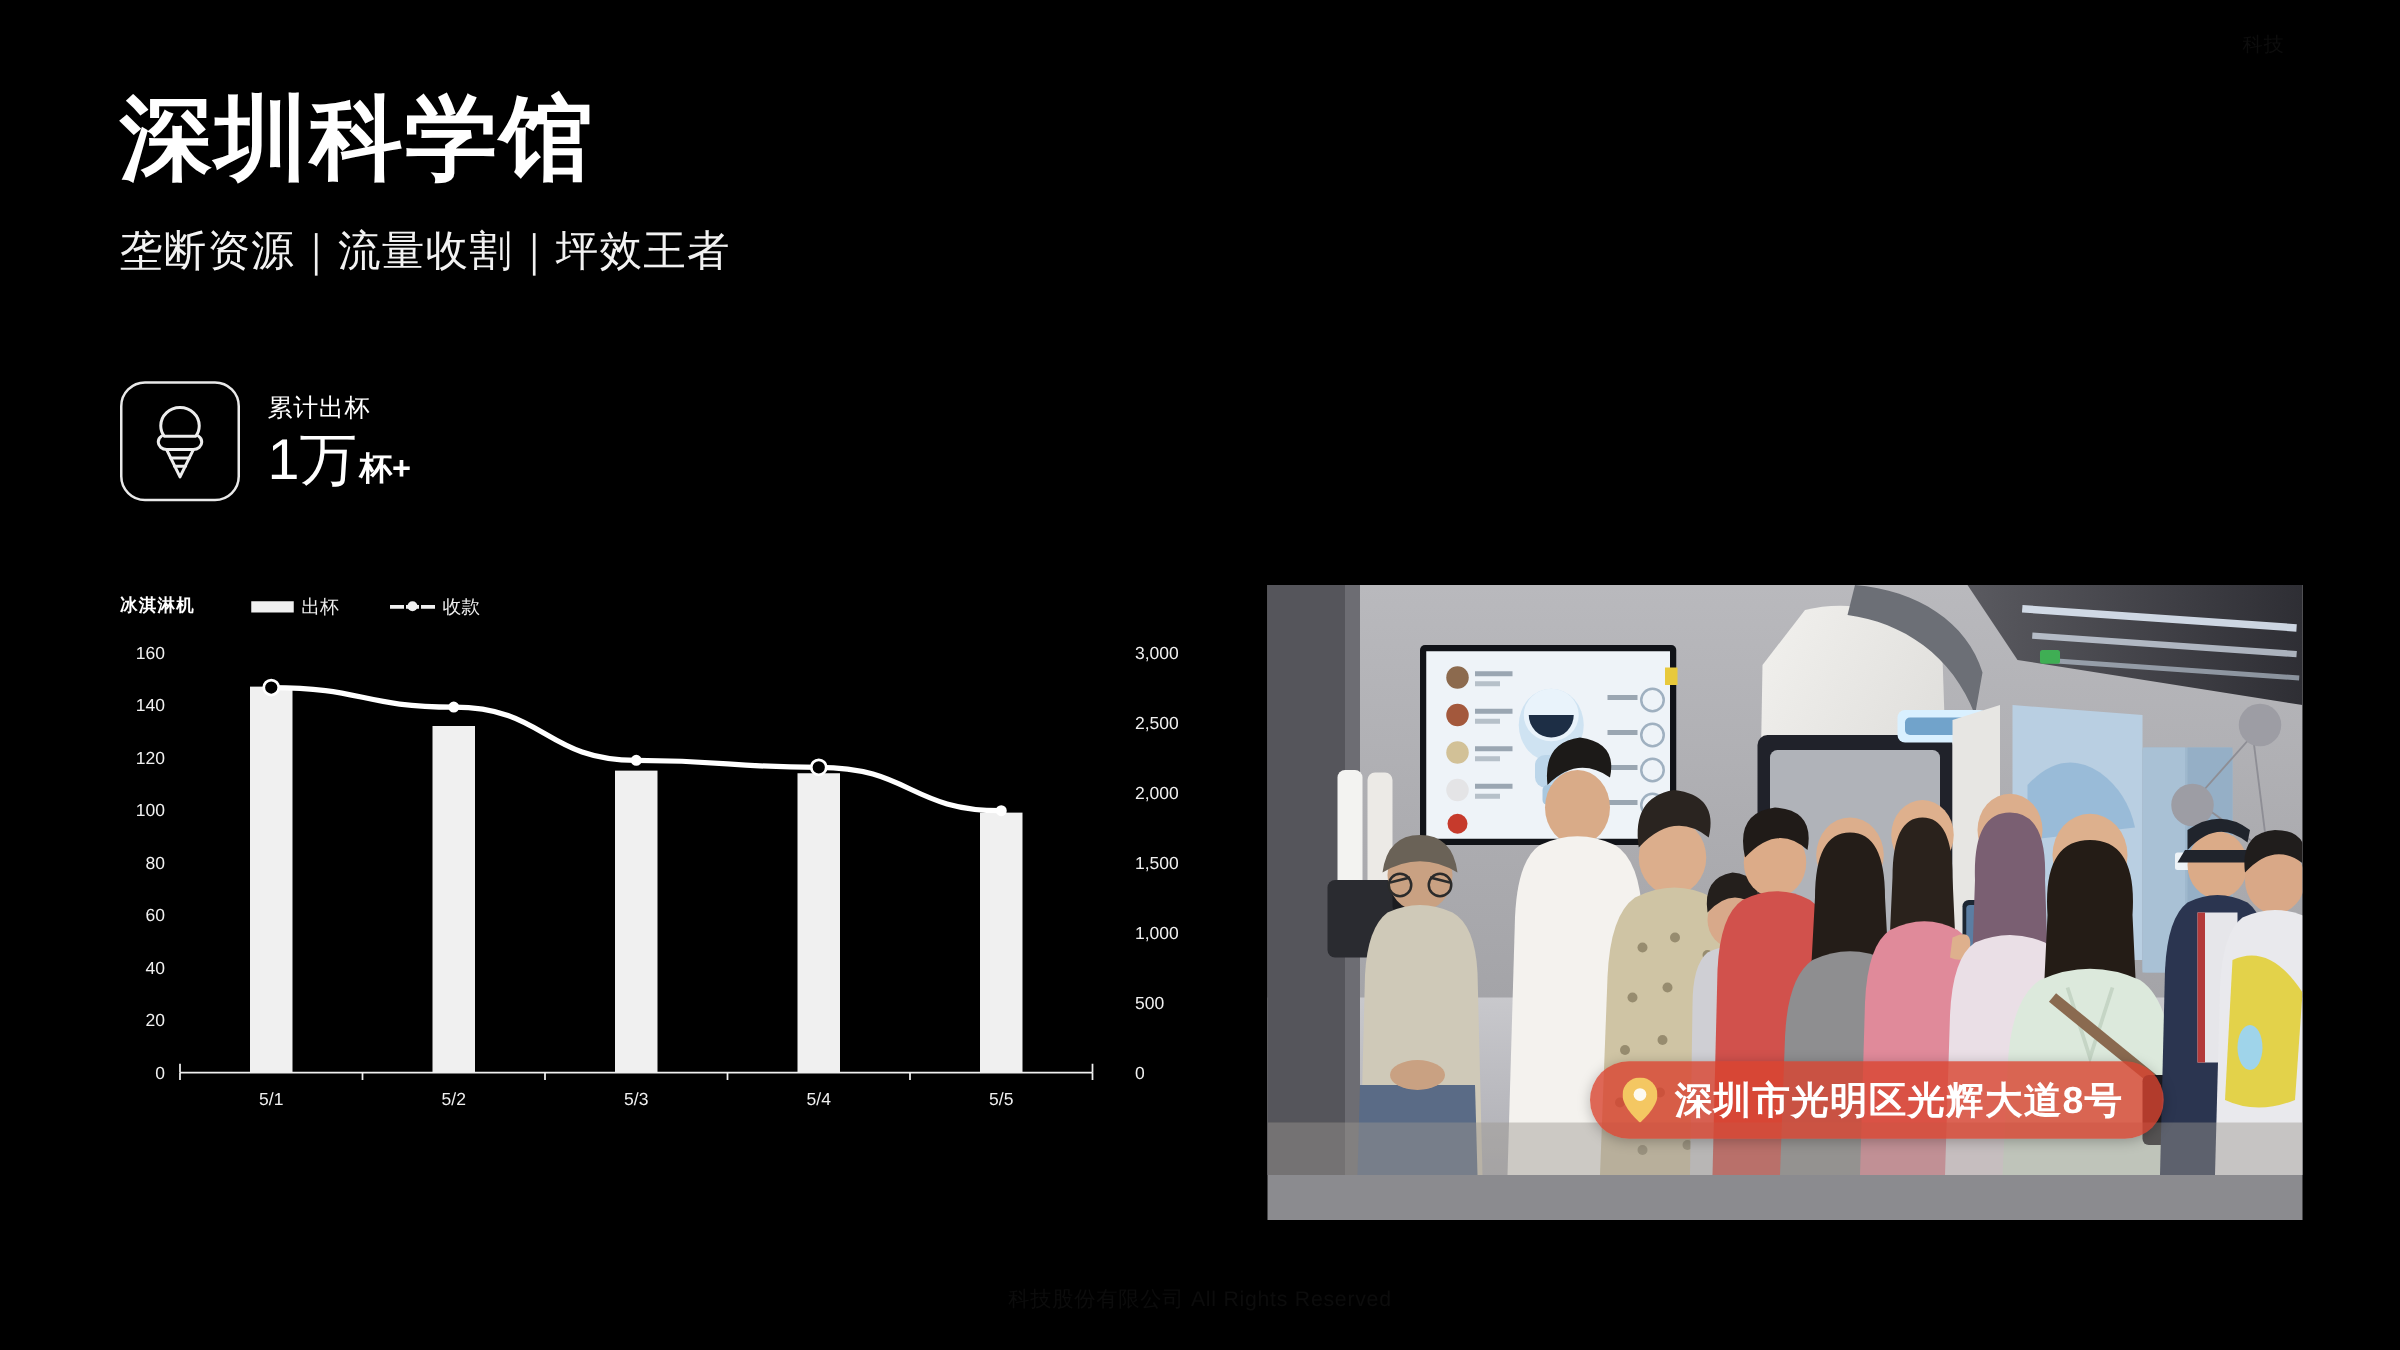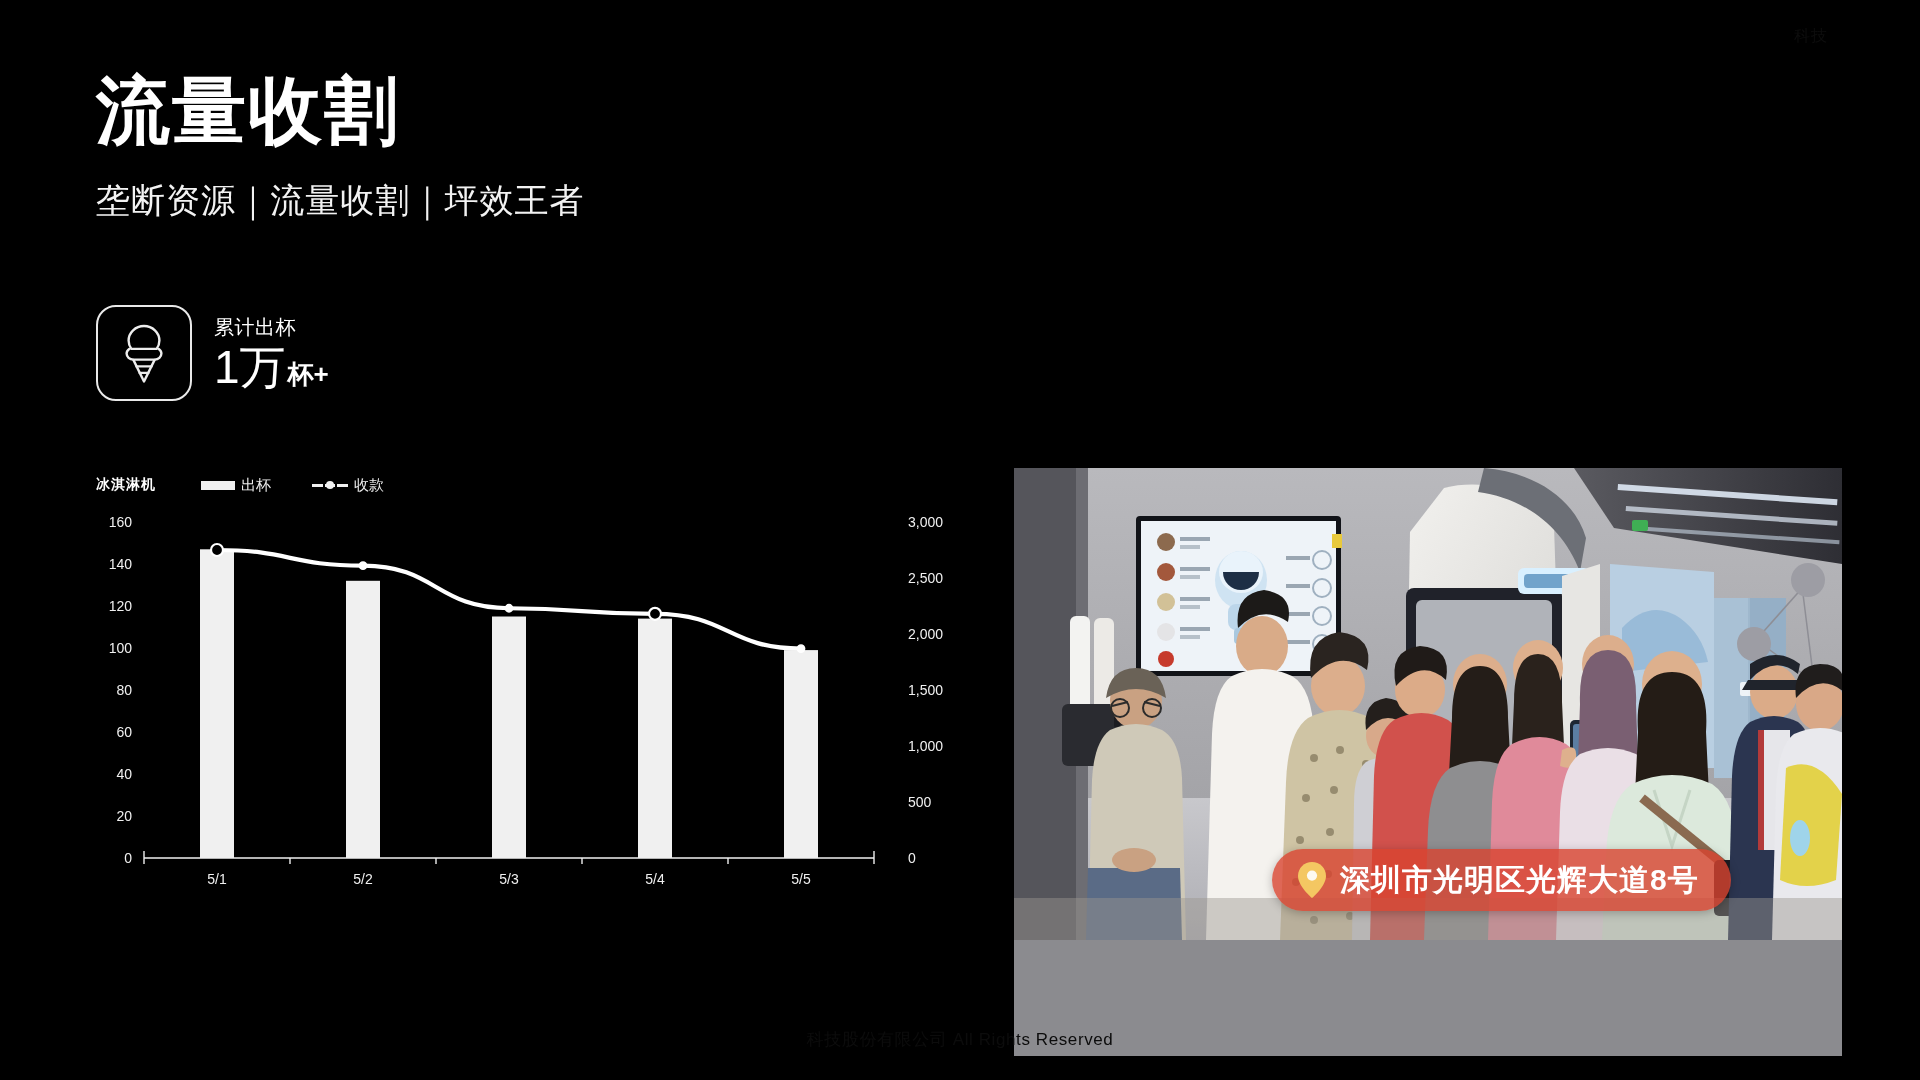--- a/index.html
+++ b/index.html
@@ -49,21 +49,21 @@
   .legend-line::after {
     content:""; position:absolute; left:14px; top:1px; width:8px; height:8px;
     border-radius:50%; background:#f0f0f0;
   }
 
   #plot-wrap { position:relative; margin-top:14px; height:390px; }
   #plot-svg { position:absolute; left:0; top:0; }
 
   
   #photo {
-    position:absolute; left:1014px; top:468px; width:828px; height:588px;
+    position:absolute; left:1014px; top:468px; width:828px; height:508px;
     overflow:hidden; background:#8b8b8f;
   }
   #photo-svg { position:absolute; left:0; top:0; }
   #address-badge {
     position:absolute; left:258px; top:381px; height:62px;
     background:rgba(216,68,48,.80);
     border-radius:31px; display:flex; align-items:center; gap:14px;
     padding:0 32px 0 26px;
     box-shadow:0 2px 10px rgba(0,0,0,.25);
   }
@@ -73,21 +73,21 @@
   #wm-top { position:absolute; right:92px; top:26px; font-size:16px; color:#0d0d0d; letter-spacing:1px; }
   #wm-bottom {
     position:absolute; left:0; right:0; top:1028px; text-align:center;
     font-size:17px; color:#0c0c0c; letter-spacing:.6px;
   }
 </style>
 </head>
 <body>
 
 <div id="header">
-  <div id="page-title">流量收割</div>
+  <div id="page-title">深圳科学馆</div>
   <div id="subtitle">垄断资源｜流量收割｜坪效王者</div>
 </div>
 
 <div id="stats">
 
   <div class="stat">
     <div class="stat-icon">
       <svg width="62" height="66" viewBox="0 0 62 66" fill="none" stroke="#ededed" stroke-width="2.4" stroke-linecap="round" stroke-linejoin="round">
         <path d="M31 6c-8.5 0-15.4 6.5-15.4 14.6 0 3.1 1 6 2.8 8.3h25.2c1.8-2.3 2.8-5.2 2.8-8.3C46.4 12.5 39.5 6 31 6Z"></path>
         <path d="M16.2 28.9c-1.6 1.1-2.6 2.8-2.6 4.7 0 3.3 3 6 6.8 6h21.2c3.8 0 6.8-2.7 6.8-6 0-1.9-1-3.6-2.6-4.7"></path>

